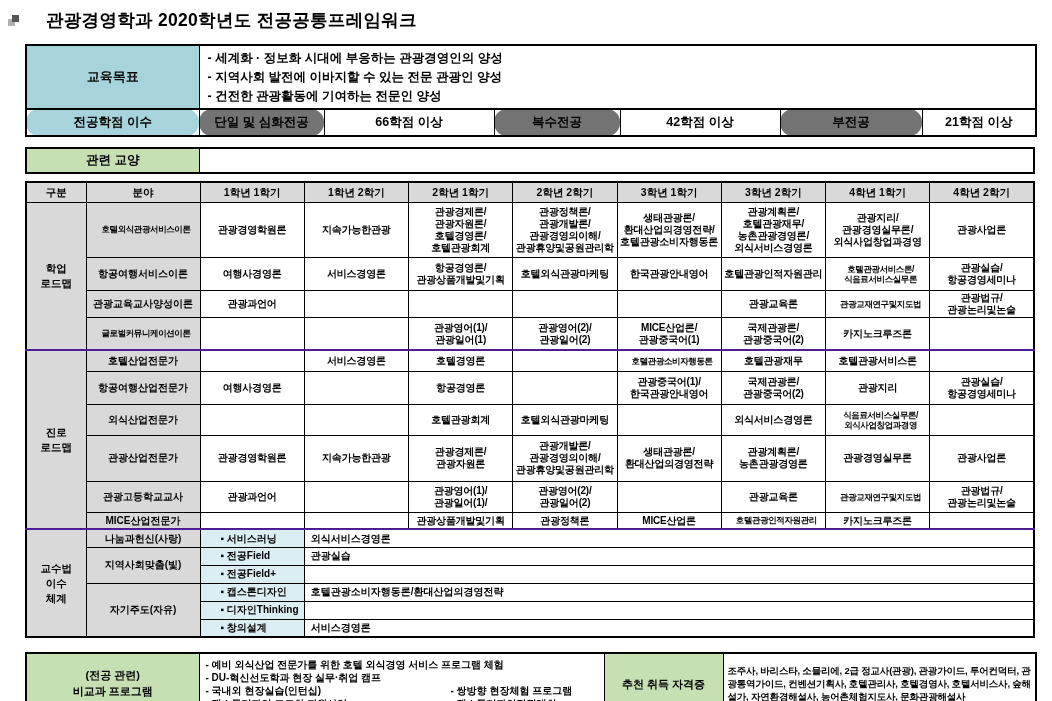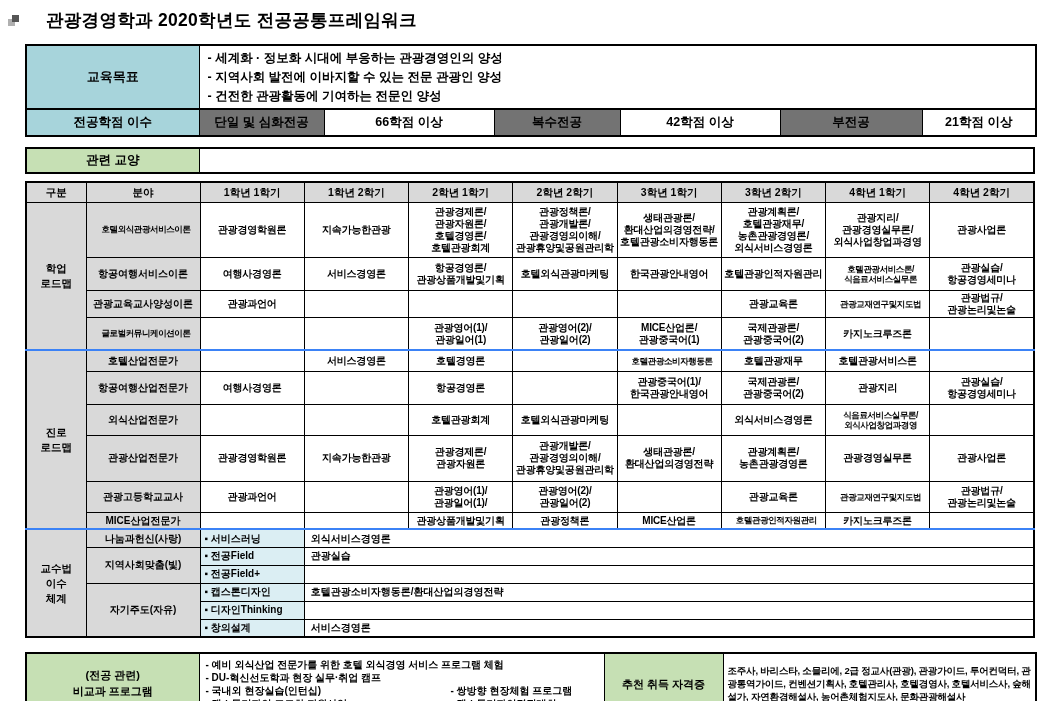--- a/index.html
+++ b/index.html
@@ -22,38 +22,38 @@
 
   .teal { background:#a7d4db; }
   .cyan { background:#737373; }
   .green{ background:#c6e0b4; }
 
   
   .top-table { margin-bottom:10px; }
   .goal-label { font-size:13px; }
   .goals-cell { text-align:left; font-size:12.5px; padding:3px 8px; }
   .goals-cell div { line-height:1.5; }
-  .credits td { font-size:12.5px; height:25px; border-top:2px solid #000; }
+  .credits td { font-size:12.5px; height:25px; border-top:2px solid #000;border-radius:13px; }
 
   
   .related-table { margin-bottom:7px;padding-left:10px; }
   .related-table td { height:23px; }
   .related-label { font-size:12.5px; }
 
   
   .main-table th { font-size:10.5px; background:#d9d9d9; }
   .main-table tr.hh { height:20px; }
   .group { font-size:10.5px; white-space:pre-line; line-height:1.4; background:#d9d9d9; }
   .field { font-size:10px; background:#d9d9d9; }
   .cell  { font-size:10px; white-space:pre-line; line-height:1.2; letter-spacing:-0.2px; }
   .sq    { font-size:8.5px; letter-spacing:-0.4px;padding-left:8px; }
-  tr.sep td { border-top:2px solid #3b82f6; }
+  tr.sep td { border-top:2px solid #4c1d95; }
   tr.h55{height:55px} tr.h33{height:33px} tr.h27{height:27px}
   tr.h21{height:21px} tr.h31{height:31px} tr.h46{height:46px} tr.h17{height:17px} tr.h18{height:18px}
-  .method { text-align:left; padding-left:4px; font-size:10px; background:#dbeef3; }
+  .method { text-align:left; padding-left:20px; font-size:10px; background:#dbeef3; }
   .tval   { text-align:left; padding-left:6px; font-size:10px; }
 
   
   .bottom-table { margin-top:14px; }
   .bottom-table td { height:56px; }
   .bl-label { font-size:11px; white-space:pre-line; line-height:1.45; }
   .prog { text-align:left; font-size:10px; padding:2px 4px 2px 6px; vertical-align:middle; }
   .prog .line { display:flex; line-height:1.32; }
   .prog .l { flex:0 0 245px; white-space:nowrap; overflow:visible; }
   .prog .r { flex:1; white-space:nowrap; }

